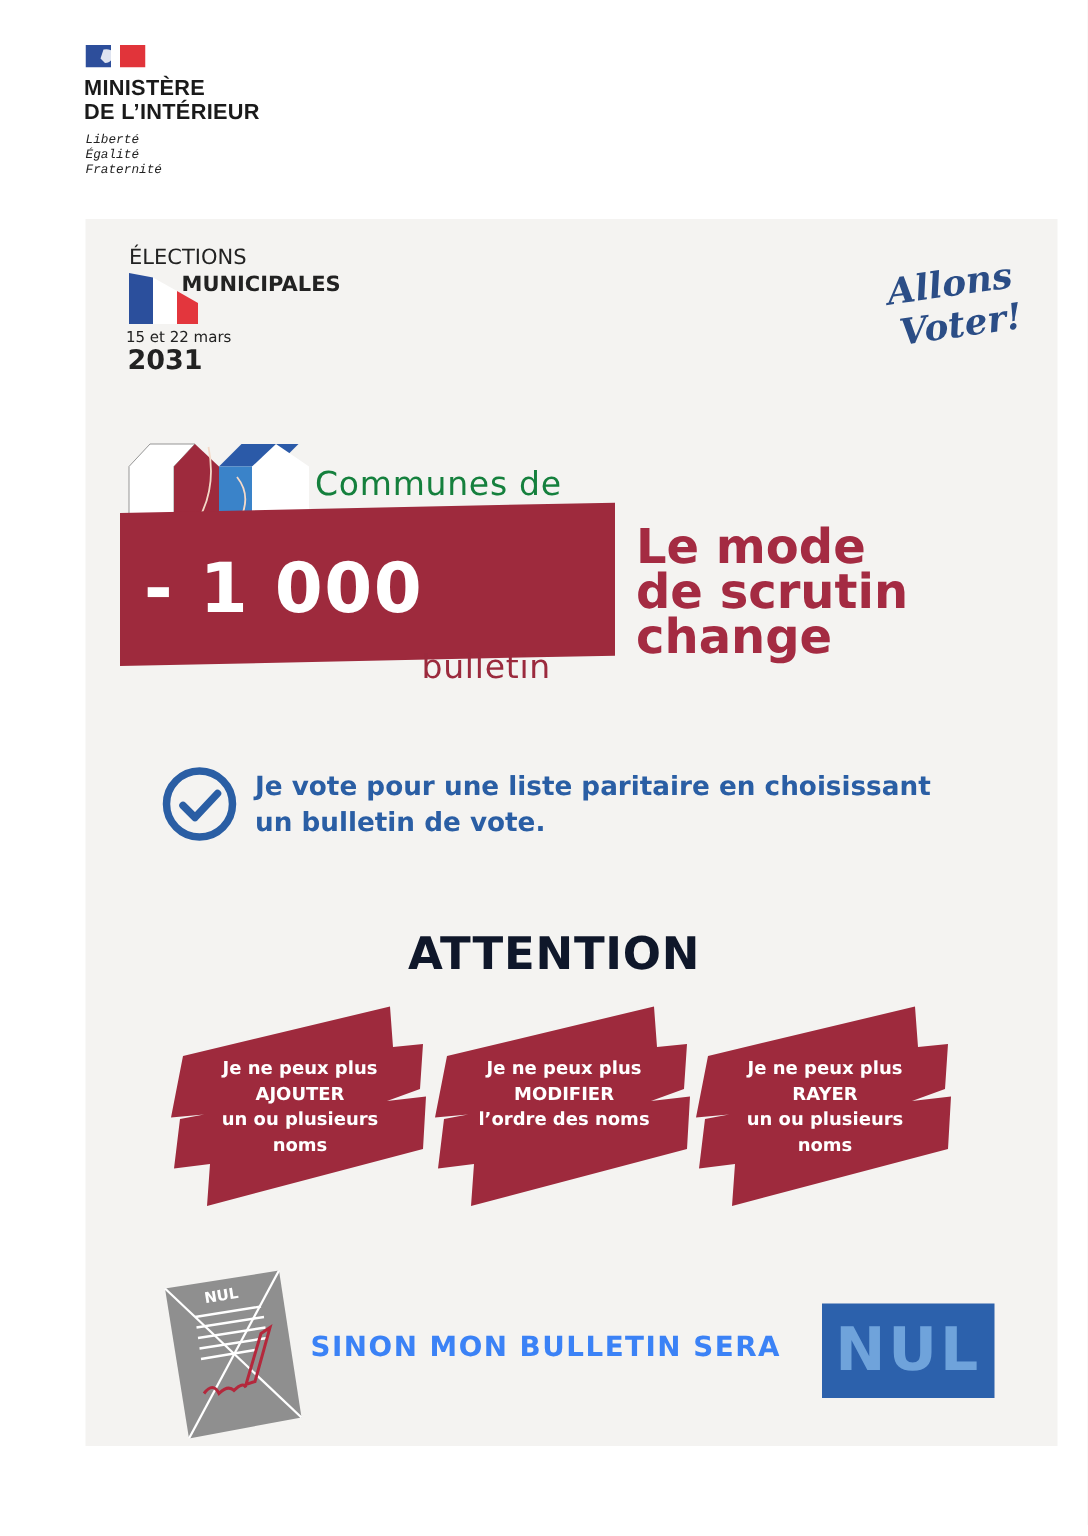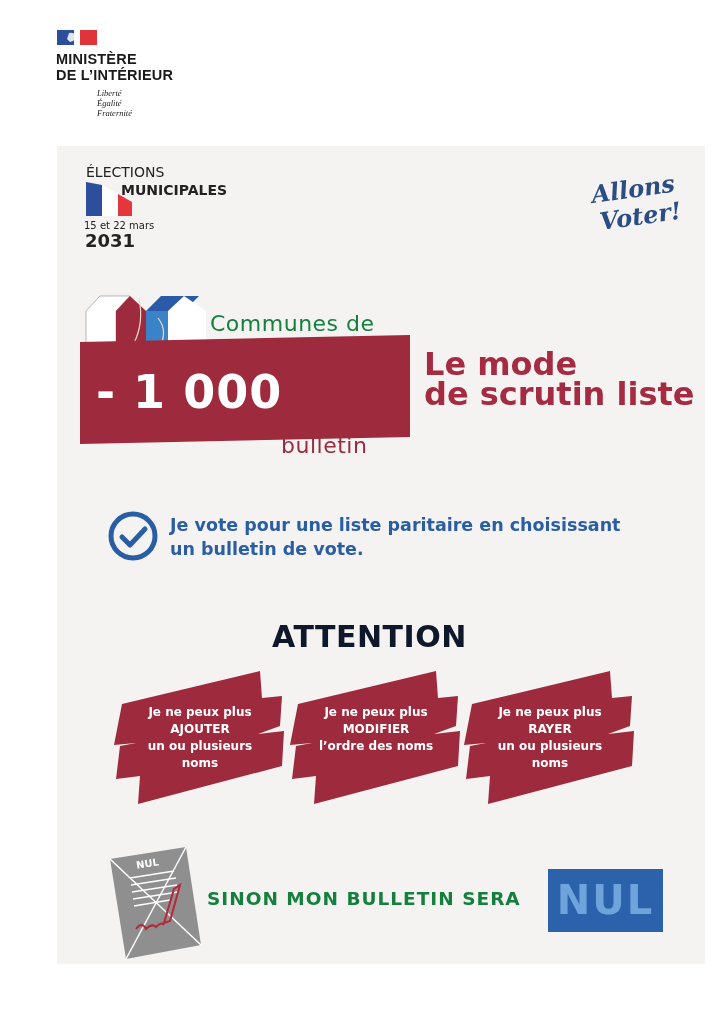--- a/index.html
+++ b/index.html
@@ -7,22 +7,22 @@
     width: 725px; height: 1024px; position: relative; overflow: hidden;
     background: #ffffff;
     font-family: "DejaVu Sans", sans-serif;
   }
   .abs { position: absolute; }
 
   
   .flag-logo { left: 57px; top: 30px; width: 40px; height: 15px; }
   .ministry { left: 56px; top: 51px; font-family: "Liberation Sans", sans-serif; font-weight: bold;
     font-size: 14.5px; line-height: 16px; color: #1a1a1a; letter-spacing: 0.2px; }
-  .motto { left: 57px; top: 88px; font-family: Liberation Serif, serif; font-style: italic;
-    font-size: 8.5px; line-height: 10px; color: #222; margin-left: 40px; }
+  .motto { left: 57px; top: 88px; font-family: Liberation Mono, monospace; font-style: italic;
+    font-size: 8.5px; line-height: 10px; color: #222; }
 
   
   .panel { left: 57px; top: 146px; width: 648px; height: 818px; background: #f4f3f1; }
 
   .elections { left: 86px; top: 164px; font-family: "DejaVu Sans", sans-serif; color: #222; }
   .elections .l1 { position: absolute; left: 0; top: 0; font-size: 14px; font-weight: normal; white-space: nowrap; }
   .elections .l2 { position: absolute; left: 35px; top: 18px; font-size: 14px; font-weight: bold; white-space: nowrap; }
   .elections .flag { position: absolute; left: 0; top: 18px; width: 48px; height: 34px; }
   .elections .l3 { position: absolute; left: -2px; top: 56px; font-size: 10px; white-space: nowrap; }
   .elections .l4 { position: absolute; left: -1px; top: 66px; font-size: 18px; font-weight: bold; white-space: nowrap; }
@@ -50,21 +50,21 @@
   .ribbon { width: 180px; height: 150px; }
   .ribbon svg { position: absolute; left: 0; top: 0; }
   .ribbon .txt { position: absolute; left: 0; right: 0; top: 38px; text-align: center; color: #fff;
     font-family: "DejaVu Sans", sans-serif; font-weight: bold; font-size: 12px; line-height: 17px; }
   .r1 { left: 110px; top: 666px; }
   .r2 { left: 286px; top: 666px; }
   .r3 { left: 460px; top: 666px; }
 
   
   .ballot { left: 108px; top: 845px; width: 95px; height: 116px; }
-  .sinon { left: 207px; top: 888px; font-size: 18.5px; font-weight: bold; color: #15803d; letter-spacing: 1px; white-space: nowrap; }
+  .sinon { left: 207px; top: 888px; font-size: 18.5px; font-weight: bold; color: #3b82f6; letter-spacing: 1px; white-space: nowrap; }
   .nul-box { left: 548px; top: 869px; width: 115px; height: 63px; background: #2c61ac; }
   .nul-box span { display: block; text-align: center; font-size: 40px; font-weight: bold; color: #6fa3db; line-height: 63px; letter-spacing: 2px; }
 </style>
 </head>
 <body>
 
 <svg class="abs flag-logo" viewBox="0 0 40 15">
   <rect x="0" y="0" width="17" height="15" fill="#2d4e9b"></rect>
   <rect x="17" y="0" width="6" height="15" fill="#ffffff"></rect>
   <rect x="23" y="0" width="17" height="15" fill="#e1343a"></rect>
@@ -107,21 +107,21 @@
   <polygon points="84,18 100,3 122,18 122,65 84,65" fill="#ffffff"></polygon>
   <path d="M55 5 Q60 30 50 50 Q55 62 72 60 Q86 40 74 25" fill="none" stroke="#f4d9c8" stroke-width="1.2"></path>
 </svg>
 <div class="abs communes-de">Communes de</div>
 <div class="abs red-band"></div>
 <div class="abs big-num">- 1 000</div>
 <div class="abs habitants">bulletin</div>
 
 <div class="abs mode">
   <div>Le mode</div>
-  <div>de scrutin liste</div>
+  <div>de scrutin change</div>
 </div>
 
 <svg class="abs check" viewBox="0 0 52 52">
   <circle cx="26" cy="26" r="22" fill="none" stroke="#2a5ea4" stroke-width="5"></circle>
   <polyline points="15,27 23,35 38,19" fill="none" stroke="#2a5ea4" stroke-width="5" stroke-linecap="round" stroke-linejoin="round"></polyline>
 </svg>
 <div class="abs check-text">
   <div>Je vote pour une liste paritaire en choisissant</div>
   <div>un bulletin de vote.</div>
 </div>

